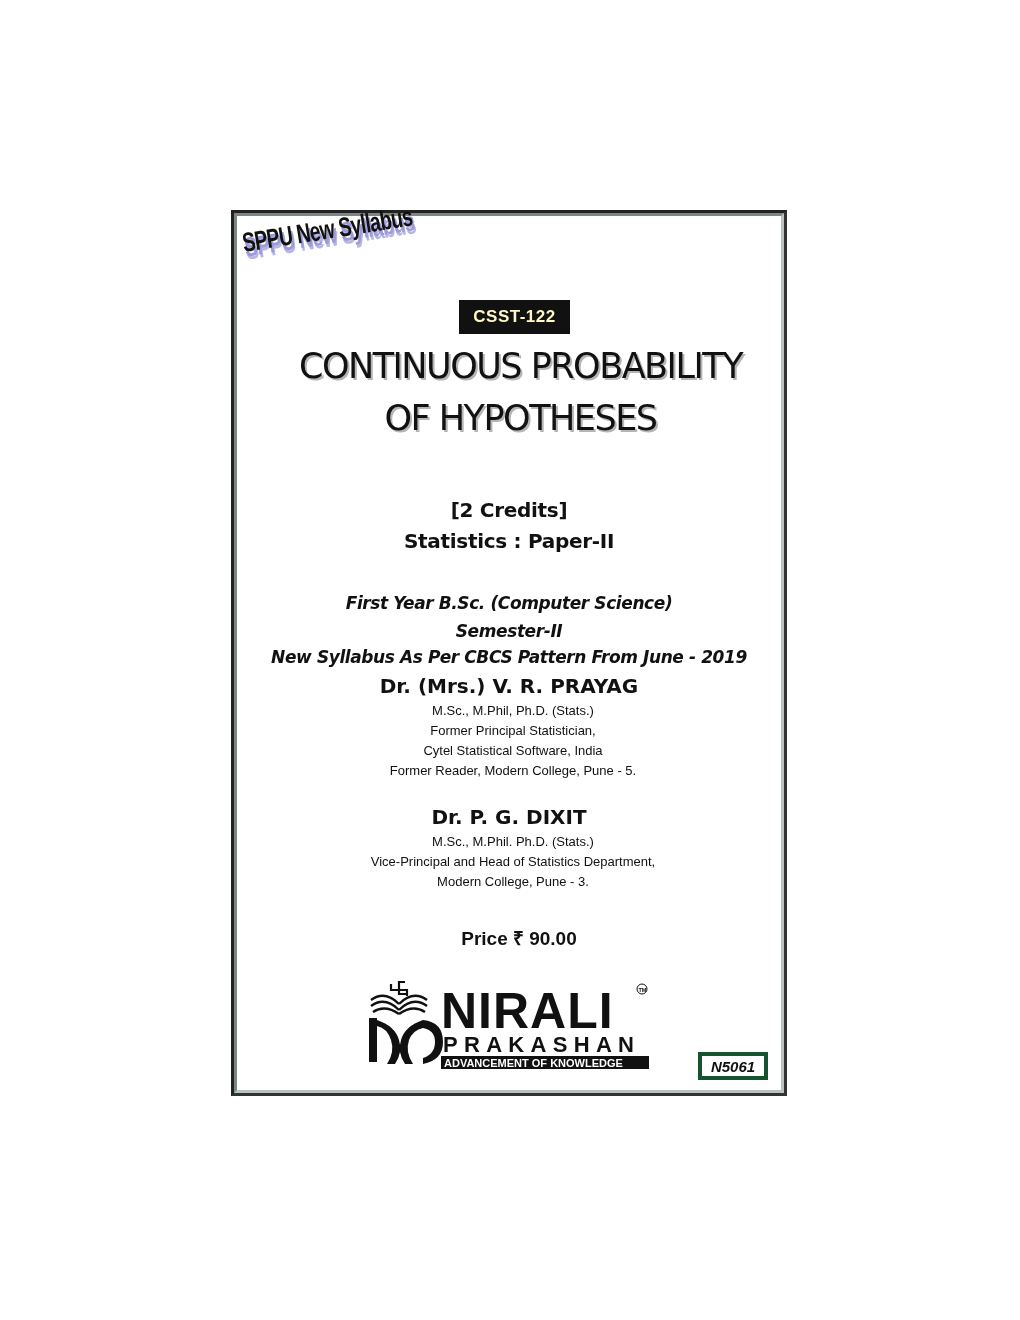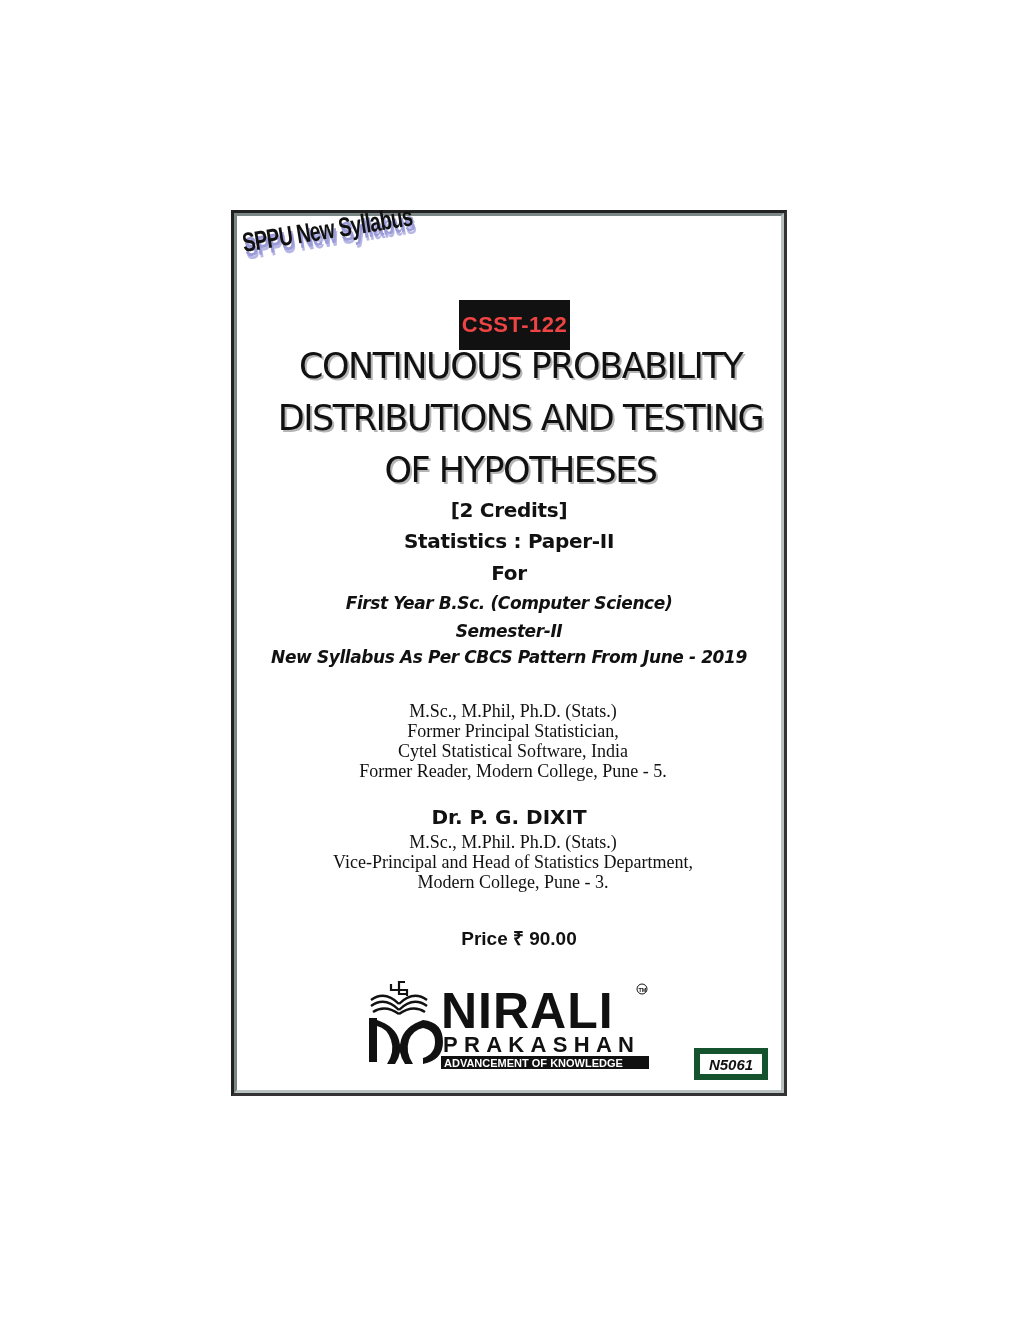--- a/index.html
+++ b/index.html
@@ -49,26 +49,26 @@
     color: #111;
     transform: rotate(-9deg) scaleX(0.72);
     text-shadow: 2px 5px 0 #9b9bd8, 3px 8px 0 #b7b7e6;
     white-space: nowrap;
   }
   .code-badge {
     position: absolute;
     left: 222px;
     top: 84px;
     width: 111px;
-    height: 50px;
+    height: 34px;
     background: #111;
-    color: #ef4444;
-    font-family: "Liberation Sans", sans-serif;
-    font-weight: bold;
-    font-size: 22px;
+    color: #fef9c3;
+    font-family: "Liberation Sans", sans-serif;
+    font-weight: bold;
+    font-size: 17px;
     display: flex;
     align-items: center;
     justify-content: center;
     letter-spacing: 0.5px;
   }
   .title {
     position: absolute;
     left: 0; right: 0;
     top: 124px;
     text-align: center;
@@ -99,22 +99,22 @@
     letter-spacing: -0.4px;
     font-style: italic;
   }
   .author {
     font-family: "DejaVu Sans", sans-serif;
     font-weight: bold;
     font-size: 20px;
     letter-spacing: 0px;
   }
   .small {
-    font-family: Liberation Serif, serif;
-    font-size: 18px;
+    font-family: Liberation Sans, sans-serif;
+    font-size: 13px;
     line-height: 20px;
     padding-left: 8px;
   }
   .price {
     font-family: "Liberation Sans", sans-serif;
     font-weight: bold;
     font-size: 19px;
   }
   .logo {
     position: absolute;
@@ -122,21 +122,21 @@
     top: 764px;
     width: 284px;
     height: 90px;
   }
   .code-box {
     position: absolute;
     right: 13px;
     bottom: 10px;
     width: 62px;
     height: 20px;
-    border: 6px solid #14532d;
+    border: 4px solid #14532d;
     font-family: "Liberation Sans", sans-serif;
     font-weight: bold;
     font-style: italic;
     font-size: 15px;
     display: flex;
     align-items: center;
     justify-content: center;
     box-sizing: content-box;
     margin-left: 36px;
   }
@@ -146,31 +146,30 @@
 
 <div class="cover">
   <div class="cover-inner">
 
     <div class="stamp">SPPU New Syllabus</div>
 
     <div class="code-badge">CSST-122</div>
 
     <div class="title">
       <div>CONTINUOUS PROBABILITY</div>
-      <div>DISTRIBUTIONS AND TESTING</div>
       <div>OF HYPOTHESES</div>
     </div>
 
     <div class="centered bold-lg" style="top:282px;">[2 Credits]</div>
     <div class="centered bold-lg" style="top:313px;">Statistics : Paper-II</div>
-    <div class="centered bold-lg" style="top:345px;">For</div>
     <div class="centered bold-md" style="top:377px;">First Year B.Sc. (Computer Science)</div>
     <div class="centered bold-md" style="top:405px;">Semester-II</div>
     <div class="centered bold-md" style="top:431px;">New Syllabus As Per CBCS Pattern From June - 2019</div>
 
+    <div class="centered author" style="top:458px;">Dr. (Mrs.) V. R. PRAYAG</div>
     <div class="centered small" style="top:485px;">
       <div>M.Sc., M.Phil, Ph.D. (Stats.)</div>
       <div>Former Principal Statistician,</div>
       <div>Cytel Statistical Software, India</div>
       <div>Former Reader, Modern College, Pune - 5.</div>
     </div>
 
     <div class="centered author" style="top:589px;">Dr. P. G. DIXIT</div>
     <div class="centered small" style="top:616px;">
       <div>M.Sc., M.Phil. Ph.D. (Stats.)</div>

